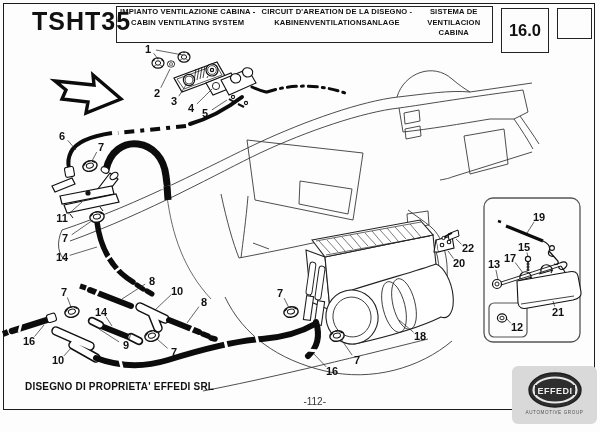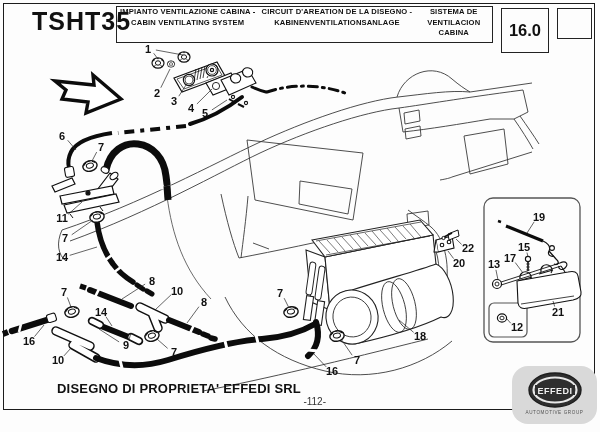--- a/index.html
+++ b/index.html
@@ -13,24 +13,24 @@
   .title-box{position:absolute;left:116px;top:6px;width:377px;height:37px;
              border:1.3px solid #222;box-sizing:border-box;display:flex;
              justify-content:center;text-align:center;}
   .title-box div{font-size:7.6px;font-weight:bold;line-height:10.5px;letter-spacing:.15px;}
   .section-box{position:absolute;left:501px;top:8px;width:48px;height:45px;border:1.3px solid #222;
                box-sizing:border-box;display:flex;align-items:center;justify-content:center;
                font-size:16.5px;font-weight:bold;}
   .spec-box{position:absolute;left:557px;top:8px;width:35px;height:31px;border:1.3px solid #222;
             box-sizing:border-box;}
   
-  .property{position:absolute;left:25px;top:381px;font-size:13px;font-weight:bold;letter-spacing:.2px;margin-left:32px;}
+  .property{position:absolute;left:25px;top:381px;font-size:10px;font-weight:bold;letter-spacing:.2px;}
   .pageno{position:absolute;left:286px;top:396px;width:40px;text-align:right;font-size:10px;color:#333;}
   .logo-panel{position:absolute;left:512px;top:366px;width:85px;height:58px;background:#d9d9d9;
-              border-radius:16px;z-index:5;}
+              border-radius:6px;z-index:5;}
   .logo-sub{position:absolute;left:0;right:0;top:44px;text-align:center;font-size:4.6px;
             letter-spacing:.6px;color:#555;}
   svg.drawing{position:absolute;left:0;top:0;}
   .plabel{font-family:"Liberation Sans","DejaVu Sans",sans-serif;font-size:11px;font-weight:600;
           fill:#111;text-anchor:middle;}
   .leader{stroke:#222;stroke-width:.7;}
 </style>
 </head>
 <body>
 

